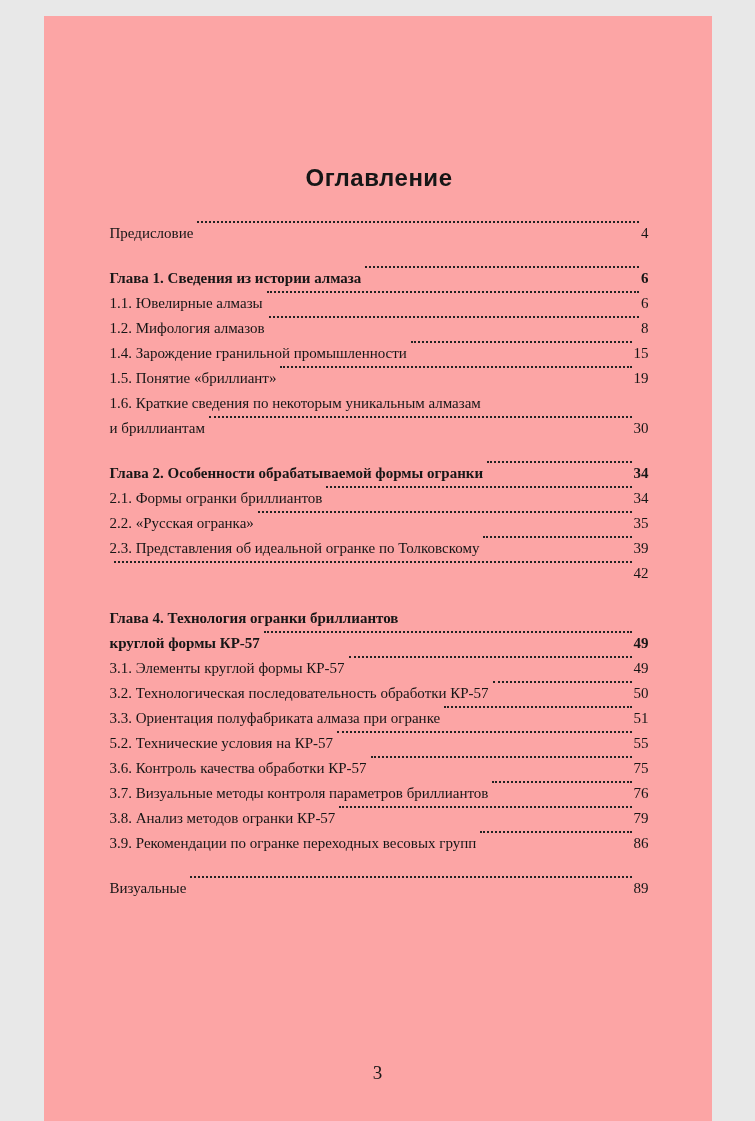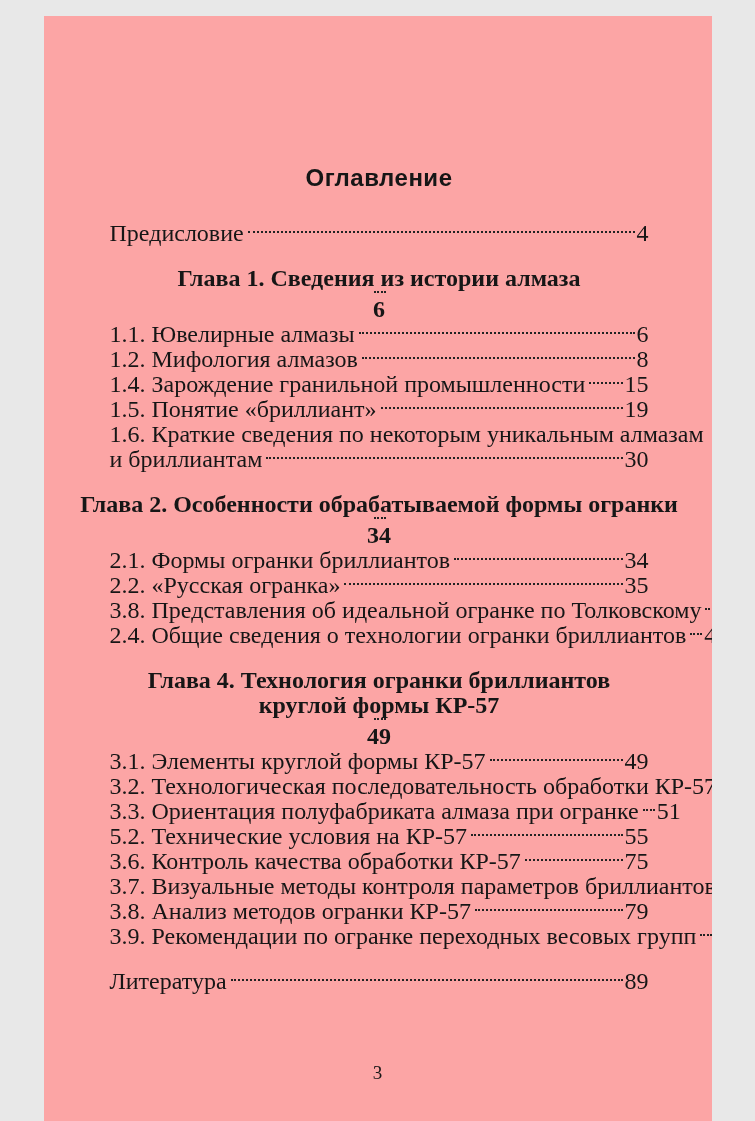--- a/index.html
+++ b/index.html
@@ -23,26 +23,26 @@
     font-size:24px;
     line-height:30px;
     text-align:center;
     margin:0 0 28px 0;
     letter-spacing:0.5px;
   }
   .toc-section { margin-top:20px; }
   .toc-section:first-child { margin-top:0; }
   .row {
     display:flex;
-    align-items:center;
-    font-size:24px;
+    align-items:flex-start;
+    font-size:15px;
     line-height:25px;
     white-space:nowrap;
   }
-  .row.bold { font-weight:bold;flex-direction:column; }
+  .row.bold { font-weight:bold; }
   .row .t { flex:0 0 auto; }
   .row .leader {
     flex:1 1 auto;
     min-width:12px;
     border-bottom:2px dotted #222;
     margin:0 2px 4px 4px;
   }
   .row .pg { flex:0 0 auto; }
   .footer-num {
     position:absolute;
@@ -111,26 +111,25 @@
             <span class="t">2.1. Формы огранки бриллиантов</span>
             <span class="leader"></span>
             <span class="pg">34</span>
           </div>
           <div class="row">
             <span class="t">2.2. «Русская огранка»</span>
             <span class="leader"></span>
             <span class="pg">35</span>
           </div>
           <div class="row">
-            <span class="t">3.8. Представления об идеальной огранке по Толковскому</span>
+            <span class="t">2.3. Представления об идеальной огранке по Толковскому</span>
             <span class="leader"></span>
             <span class="pg">39</span>
           </div>
           <div class="row">
-            <span class="t">2.4. Общие сведения о технологии огранки бриллиантов</span>
             <span class="leader"></span>
             <span class="pg">42</span>
           </div>
         </div>
         <div class="toc-section">
           <div class="row bold">
             <span class="t">Глава 4. Технология огранки бриллиантов</span>
           </div>
           <div class="row bold">
             <span class="t">круглой формы КР-57</span>
@@ -173,21 +172,21 @@
             <span class="pg">79</span>
           </div>
           <div class="row">
             <span class="t">3.9. Рекомендации по огранке переходных весовых групп</span>
             <span class="leader"></span>
             <span class="pg">86</span>
           </div>
         </div>
         <div class="toc-section">
           <div class="row">
-            <span class="t">Литература</span>
+            <span class="t">Визуальные</span>
             <span class="leader"></span>
             <span class="pg">89</span>
           </div>
         </div>
       </div>
   </div>
   <div class="footer-num">3</div>
 </div>
 
 </body></html>

